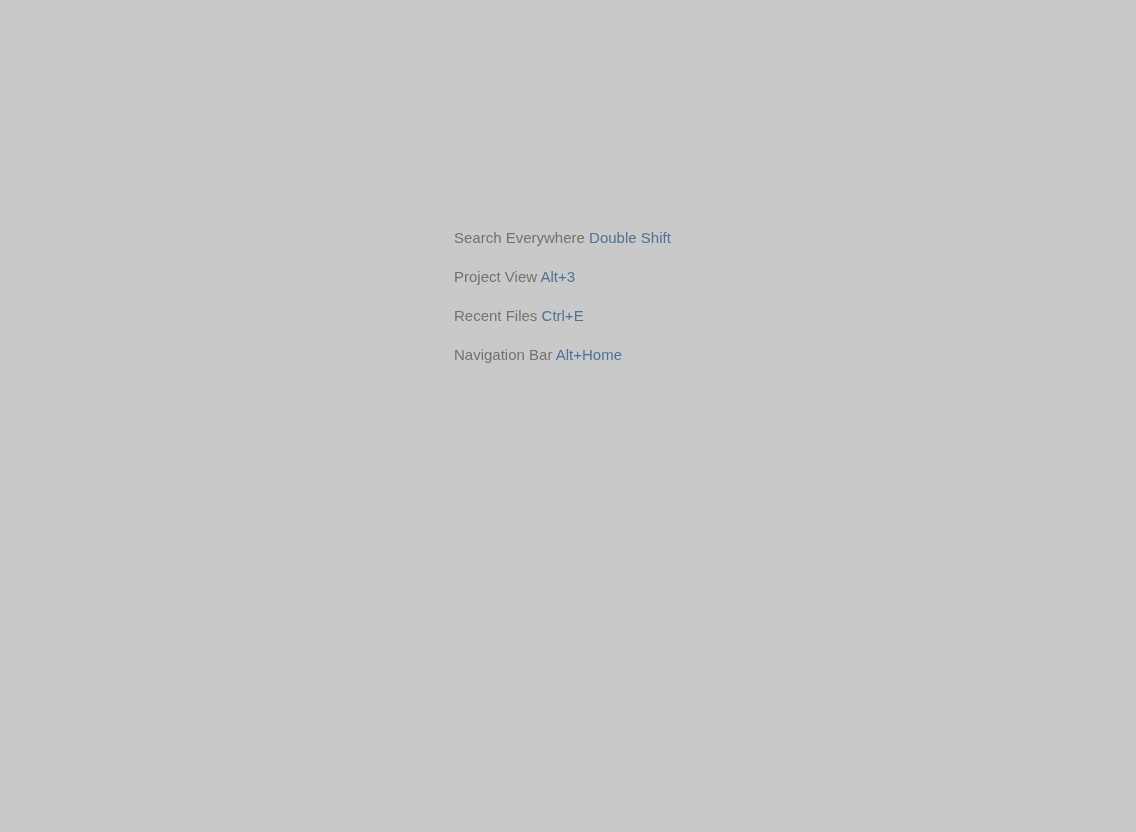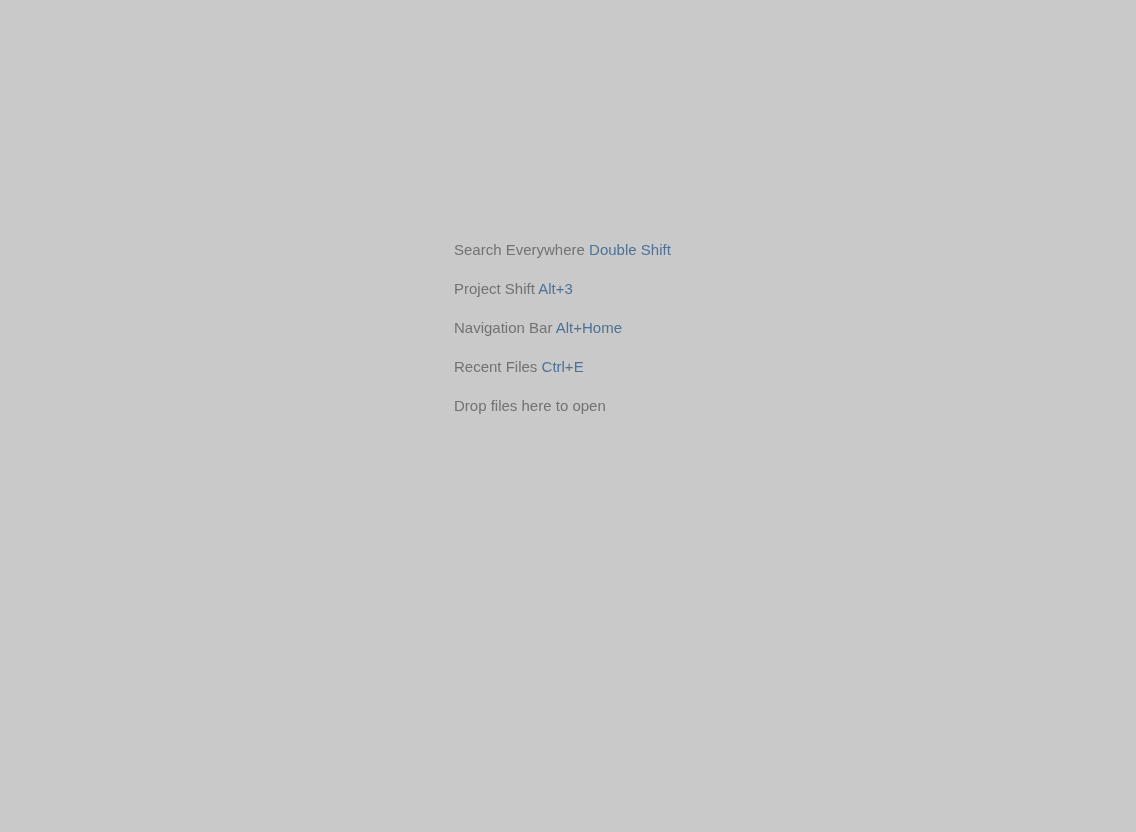--- a/index.html
+++ b/index.html
@@ -12,21 +12,21 @@
       height: 832px;
       background-color: #c9c9c9;
       font-family: "Segoe UI", -apple-system, BlinkMacSystemFont, sans-serif;
       font-size: 15px;
       overflow: hidden;
       position: relative;
     }
     .hint-container {
       position: absolute;
       left: 454px;
-      top: 240px;
+      top: 228px;
     }
     .hint-line {
       margin-bottom: 19px;
       line-height: 20px;
     }
     .hint-label {
       color: #727272;
     }
     .hint-shortcut {
       color: #4d7296;
@@ -37,27 +37,24 @@
   </style>
 </head>
 <body>
 
 <div class="hint-container">
   <div class="hint-line">
     <span class="hint-label">Search Everywhere</span>
     <span class="hint-shortcut">Double Shift</span>
   </div>
   <div class="hint-line">
-    <span class="hint-label">Project Shift</span>
+    <span class="hint-label">Project View</span>
     <span class="hint-shortcut">Alt+3</span>
-  </div>
-  <div class="hint-line">
-    <span class="hint-label">Navigation Bar</span>
-    <span class="hint-shortcut">Alt+Home</span>
   </div>
   <div class="hint-line">
     <span class="hint-label">Recent Files</span>
     <span class="hint-shortcut">Ctrl+E</span>
   </div>
   <div class="hint-line">
-    <span class="hint-drop">Drop files here to open</span>
+    <span class="hint-label">Navigation Bar</span>
+    <span class="hint-shortcut">Alt+Home</span>
   </div>
 </div>
 
 </body></html>

